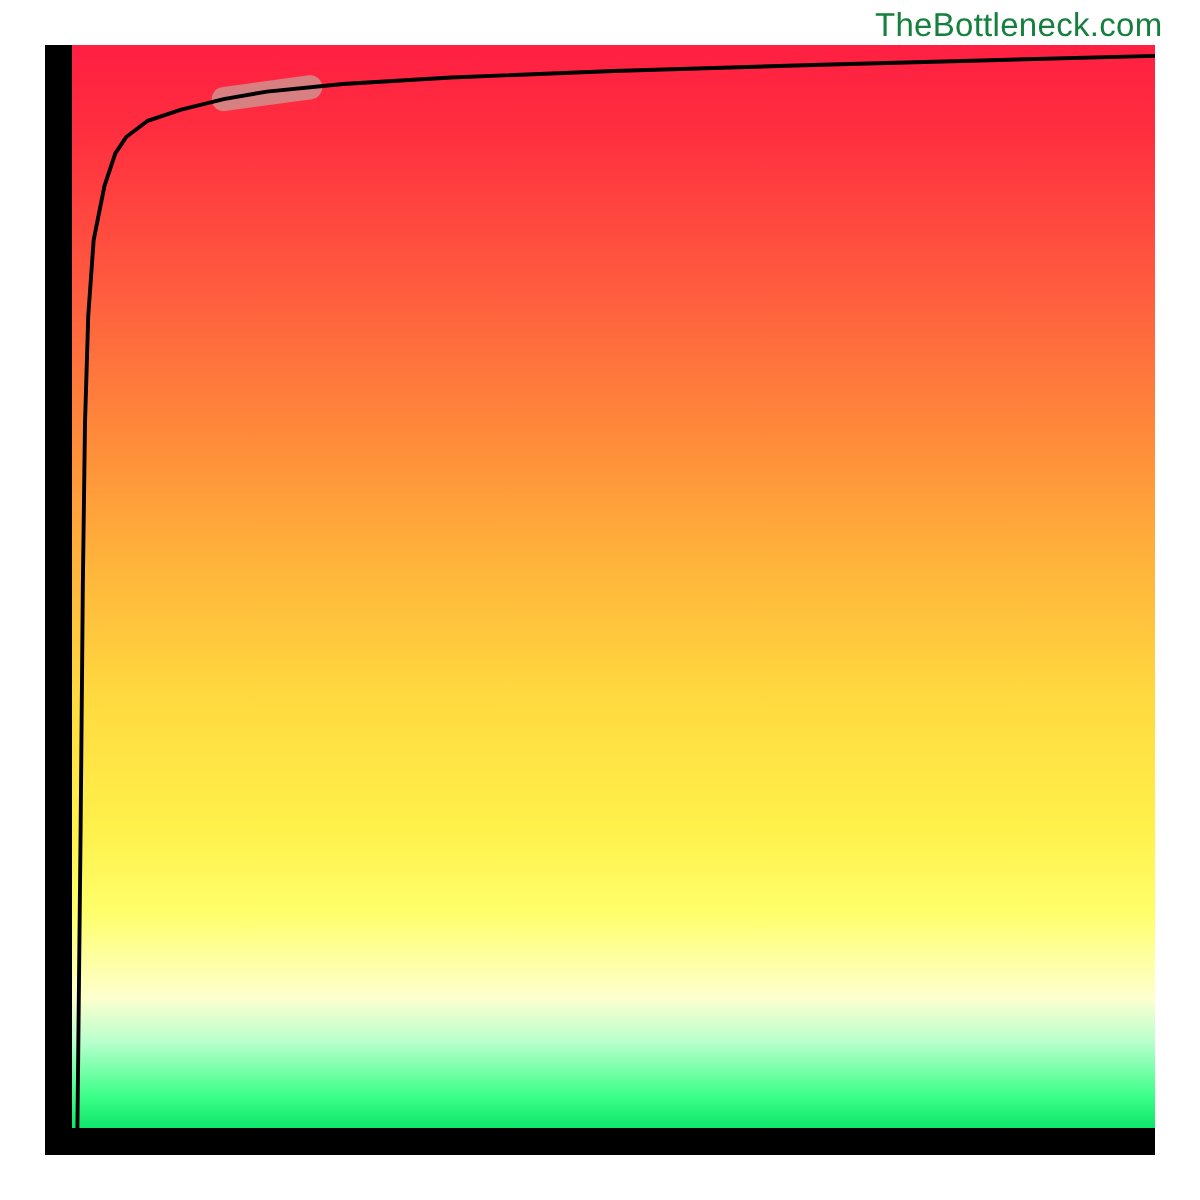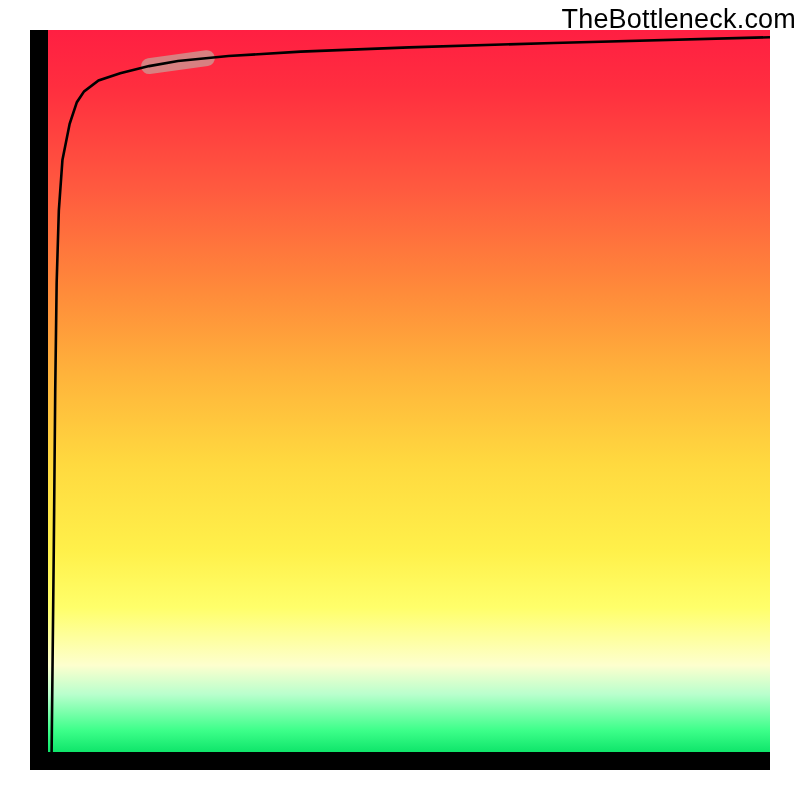--- a/index.html
+++ b/index.html
@@ -7,23 +7,23 @@
     width: 800px;
     height: 800px;
     background: #fff;
     font-family: Arial, Helvetica, sans-serif;
     position: relative;
     overflow: hidden;
   }
   .attribution {
     position: absolute;
     top: 4px;
-    right: 4px;
-    font-size: 27px;
-    color: #000000;
+    right: 25px;
+    font-size: 22px;
+    color: #15803d;
     letter-spacing: 0.2px;
   }
   .chart-frame {
     position: absolute;
     top: 30px;
     left: 30px;
     width: 740px;
     height: 740px;
   }
   .plot-area {

